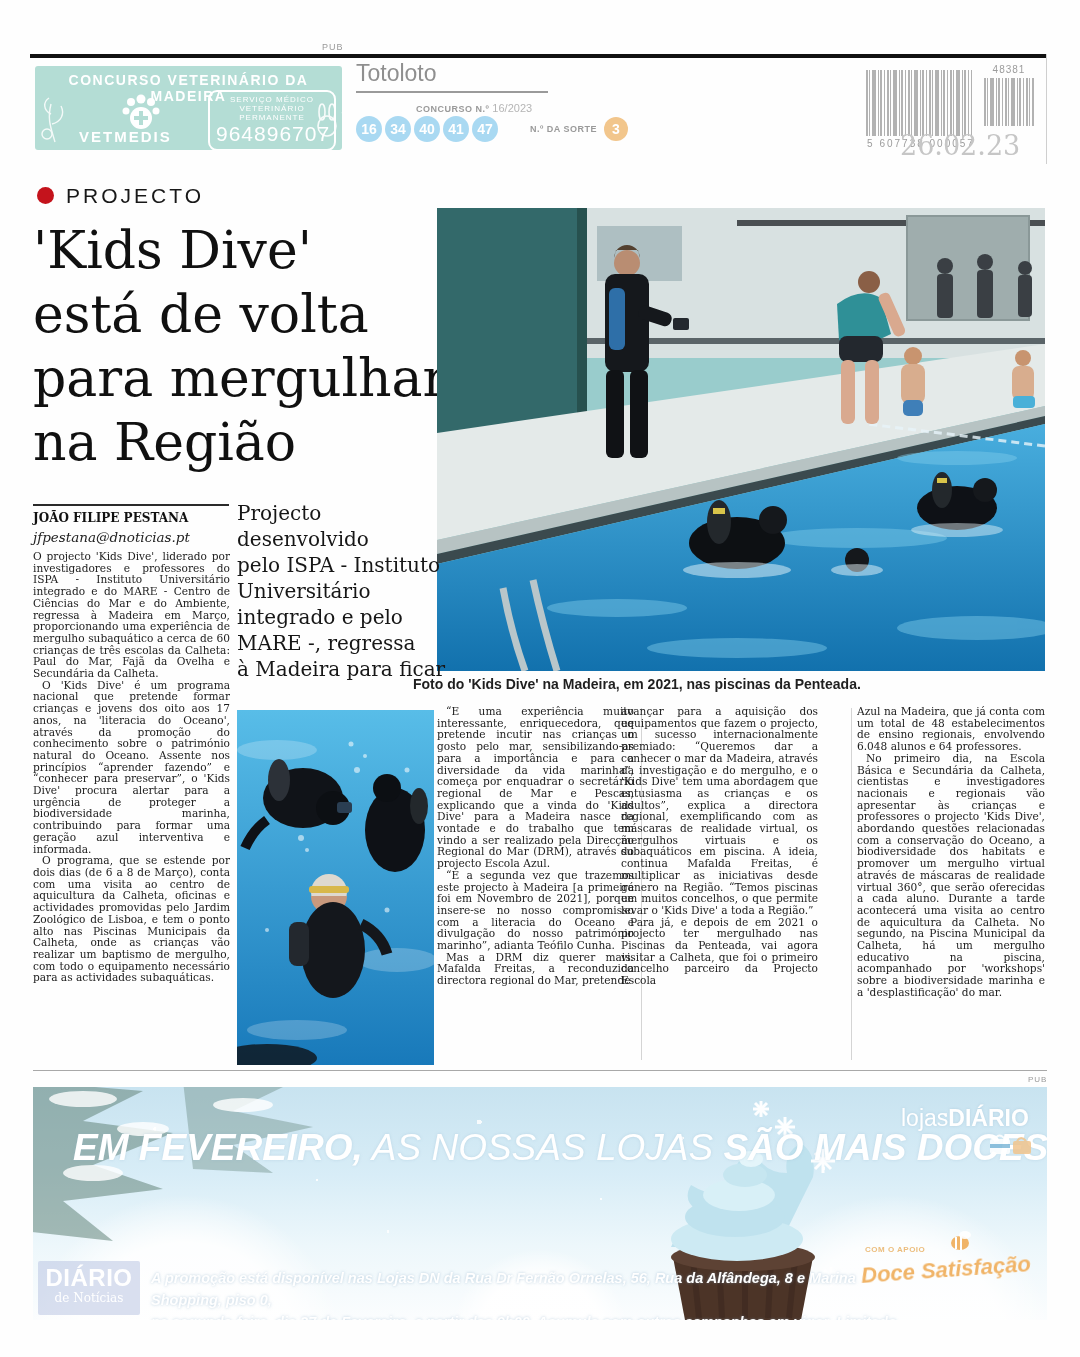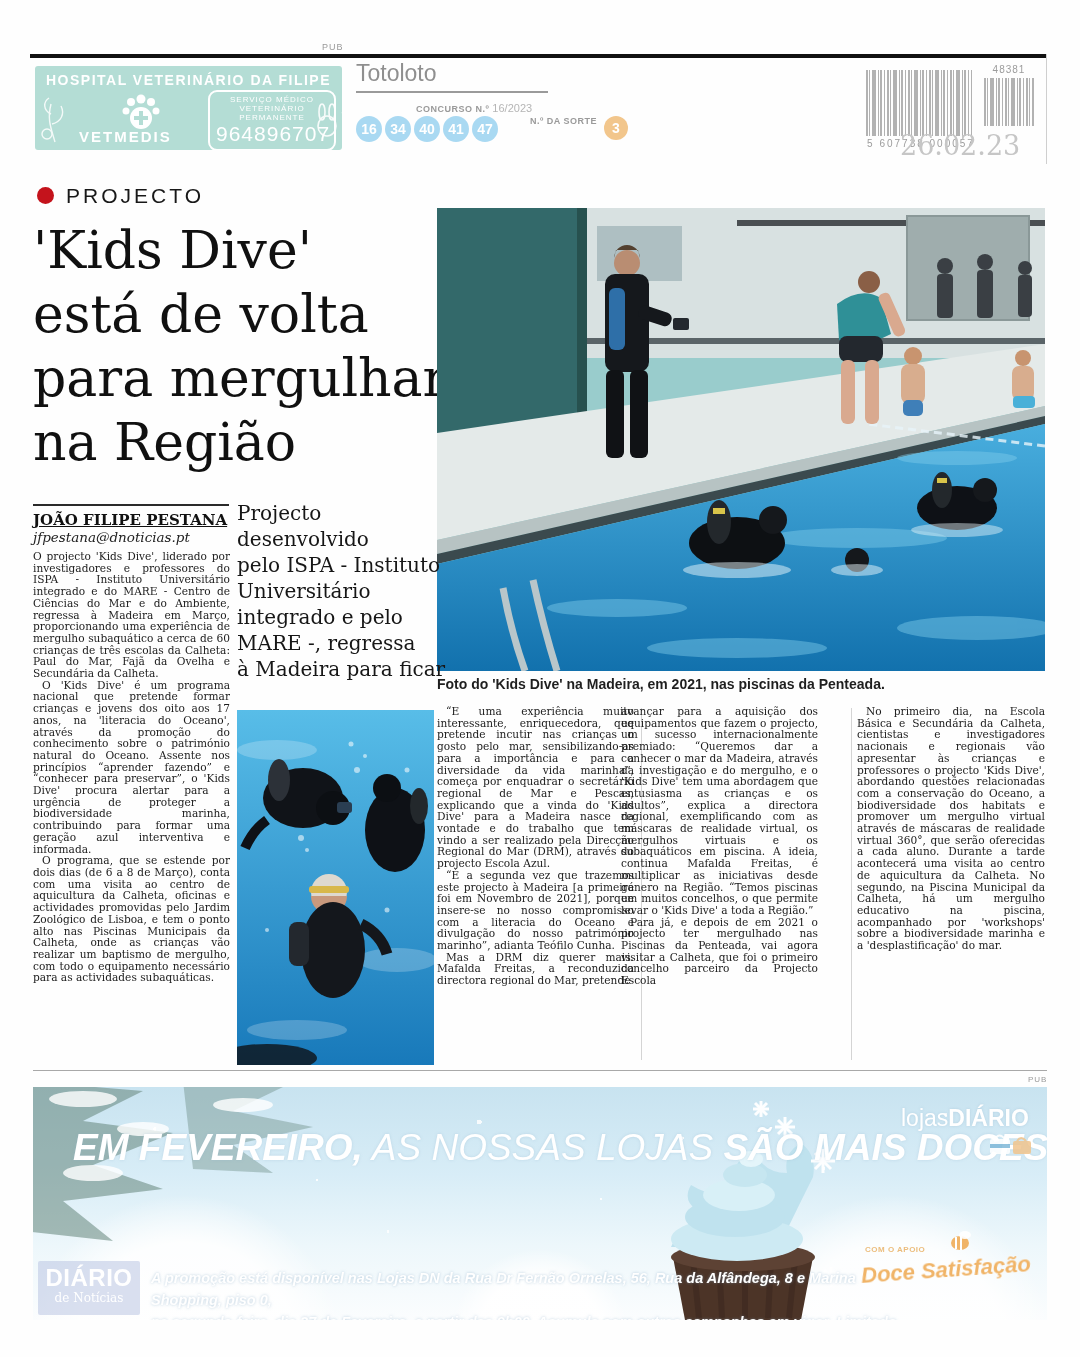--- a/index.html
+++ b/index.html
@@ -29,21 +29,21 @@
       repeating-linear-gradient(90deg,#b2b2b2 0 2px,transparent 2px 7px);}
   .barcode-digits{font-size:10px;color:#9c9c9c;letter-spacing:2px;}
   .issue-date{font-family:"DejaVu Serif",serif;font-size:27px;color:#c6c6c6;}
   .vline{width:1px;background:#cfcfcf;}
 
   
   .kicker-dot{width:17px;height:17px;border-radius:50%;background:#c4131c;}
   .kicker-label{font-size:21px;letter-spacing:3px;color:#181818;}
   .headline{font-family:"DejaVu Serif",serif;font-size:52px;line-height:64px;color:#101010;white-space:nowrap;}
   .byline-rule{height:2px;background:#2a2a2a;}
-  .byline-name{font-family:"DejaVu Serif",serif;font-weight:bold;font-size:15px;color:#111;text-decoration:underline;}
+  .byline-name{font-family:"DejaVu Serif",serif;font-weight:bold;font-size:12px;color:#111;}
   .byline-email{font-family:"DejaVu Serif",serif;font-style:italic;font-size:13.5px;color:#222;}
   .deck{font-family:"DejaVu Serif",serif;font-size:20px;line-height:26px;color:#161616;white-space:nowrap;}
   .body-col{font-family:"DejaVu Serif",serif;font-size:10.6px;line-height:11.7px;text-align:justify;
             color:#1b1b1b;overflow:hidden;}
   .body-col p{margin:0;}
   .body-col p.ind{text-indent:9px;}
   .caption{font-size:14px;font-weight:bold;color:#1f1f1f;}
   .col-rule{width:1px;background:#d4d4d4;}
   .bottom-rule{height:1px;background:#a8a8a8;}
   .photo-frame{overflow:hidden;background:#9cc;}
@@ -82,21 +82,21 @@
 </head>
 <body>
 
 <div class="page">
 
   <div class="abs pub-tag" style="left:322px;top:42px;">PUB</div>
   <div class="abs top-rule" style="left:30px;top:54px;width:1016px;"></div>
   <div class="abs vline" style="left:1046px;top:54px;height:110px;"></div>
 
   <div class="abs vet-ad" style="left:35px;top:66px;width:307px;height:84px;">
-    <div class="abs vet-title" style="left:0;top:6px;width:100%;">HOSPITAL VETERINÁRIO DA FILIPE</div>
+    <div class="abs vet-title" style="left:0;top:6px;width:100%;">CONCURSO VETERINÁRIO DA MADEIRA</div>
     <svg class="abs" style="left:84px;top:28px;" width="44" height="40" viewBox="0 0 44 40">
       <circle cx="12" cy="8" r="4" fill="#fff"></circle>
         <circle cx="22" cy="5" r="4.5" fill="#fff"></circle>
       <circle cx="32" cy="8" r="4" fill="#fff"></circle>
         <circle cx="7" cy="17" r="3.5" fill="#fff"></circle>
       <circle cx="37" cy="17" r="3.5" fill="#fff"></circle>
       <circle cx="22" cy="24" r="11" fill="#fff"></circle>
       <rect x="20" y="17" width="4" height="14" fill="#b4ddd5"></rect>
         <rect x="15" y="22" width="14" height="4" fill="#b4ddd5"></rect>
     </svg>
@@ -126,21 +126,21 @@
     </svg>
   </div>
 
   <div class="abs" style="left:356px;top:60px;width:300px;height:100px;">
     <div class="toto-title">Totoloto</div>
     <div class="toto-rule" style="width:192px;margin-top:4px;"></div>
     <div class="toto-contest" style="margin:9px 0 0 60px;">
       <b>CONCURSO N.º</b>
       <span>16/2023</span>
     </div>
-    <div class="abs" style="left:0;top:56px;display:flex;gap:3px;align-items:flex-start;">
+    <div class="abs" style="left:0;top:56px;display:flex;gap:3px;align-items:center;">
       <div class="lotto-ball">16</div>
       <div class="lotto-ball">34</div>
       <div class="lotto-ball">40</div>
       <div class="lotto-ball">41</div>
       <div class="lotto-ball">47</div>
       <div class="lucky-label" style="margin-left:8px;padding-left:21px;">N.º DA SORTE</div>
       <div class="lotto-ball lucky" style="margin-left:4px;width:24px;height:24px;">3</div>
     </div>
   </div>
 
@@ -246,21 +246,21 @@
       </g>
       <g>
         <circle cx="420" cy="352" r="12" fill="#15181c"></circle>
         <ellipse cx="420" cy="362" rx="26" ry="6" fill="#e8f6fb" opacity=".5"></ellipse>
       </g>
 
       <path d="M66 380 q8 44 22 83" stroke="#b9c6ca" stroke-width="7" fill="none"></path>
       <path d="M96 372 q10 46 24 91" stroke="#b9c6ca" stroke-width="7" fill="none"></path>
     </svg>
   </div>
-  <div class="abs caption" style="left:437px;top:676px;width:608px;">Foto do 'Kids Dive' na Madeira, em 2021, nas piscinas da Penteada.</div>
+  <div class="abs caption" style="left:413px;top:676px;width:608px;">Foto do 'Kids Dive' na Madeira, em 2021, nas piscinas da Penteada.</div>
 
   <div class="abs byline-rule" style="left:33px;top:504px;width:196px;"></div>
   <div class="abs byline-name" style="left:33px;top:511px;">JOÃO FILIPE PESTANA</div>
   <div class="abs byline-email" style="left:33px;top:529px;">jfpestana@dnoticias.pt</div>
 
   <div class="abs deck" style="left:237px;top:500px;width:200px;">
     <div>Projecto</div>
     <div>desenvolvido</div>
     <div>pelo ISPA - Instituto</div>
     <div>Universitário</div>
@@ -336,20 +336,21 @@
   <div class="abs col-rule" style="left:641px;top:708px;height:352px;"></div>
 
   <div class="abs body-col" style="left:621px;top:706px;width:197px;height:358px;">
     <p>avançar para a aquisição dos equipamentos que fazem o projecto, um sucesso internacionalmente premiado: “Queremos dar a conhecer o mar da Madeira, através da investigação e do mergulho, e o 'Kids Dive' tem uma abordagem que entusiasma as crianças e os adultos”, explica a directora regional, exemplificando com as máscaras de realidade virtual, os mergulhos virtuais e os subaquáticos em piscina. A ideia, continua Mafalda Freitas, é multiplicar as iniciativas desde género na Região. “Temos piscinas em muitos concelhos, o que permite levar o 'Kids Dive' a toda a Região.”</p>
     <p class="ind">Para já, e depois de em 2021 o projecto ter mergulhado nas Piscinas da Penteada, vai agora visitar a Calheta, que foi o primeiro concelho parceiro da Projecto Escola</p>
   </div>
 
   <div class="abs col-rule" style="left:851px;top:708px;height:352px;"></div>
 
   <div class="abs body-col" style="left:857px;top:706px;width:188px;height:358px;">
+    <p>Azul na Madeira, que já conta com um total de 48 estabelecimentos de ensino regionais, envolvendo 6.048 alunos e 64 professores.</p>
     <p class="ind">No primeiro dia, na Escola Básica e Secundária da Calheta, cientistas e investigadores nacionais e regionais vão apresentar às crianças e professores o projecto 'Kids Dive', abordando questões relacionadas com a conservação do Oceano, a biodiversidade dos habitats e promover um mergulho virtual através de máscaras de realidade virtual 360°, que serão oferecidas a cada aluno. Durante a tarde acontecerá uma visita ao centro de aquicultura da Calheta. No segundo, na Piscina Municipal da Calheta, há um mergulho educativo na piscina, acompanhado por 'workshops' sobre a biodiversidade marinha e a 'desplastificação' do mar.</p>
   </div>
 
   <div class="abs bottom-rule" style="left:33px;top:1070px;width:1014px;"></div>
   <div class="abs pub-tag" style="left:1028px;top:1075px;font-size:8px;">PUB</div>
 
   <div class="abs winter-ad" style="left:33px;top:1087px;width:1014px;height:233px;">
     <div class="snow-layer abs" style="left:0;top:0;"></div>
 
     <svg class="abs" style="left:-10px;top:-6px;" width="300" height="190" viewBox="0 0 300 190">

